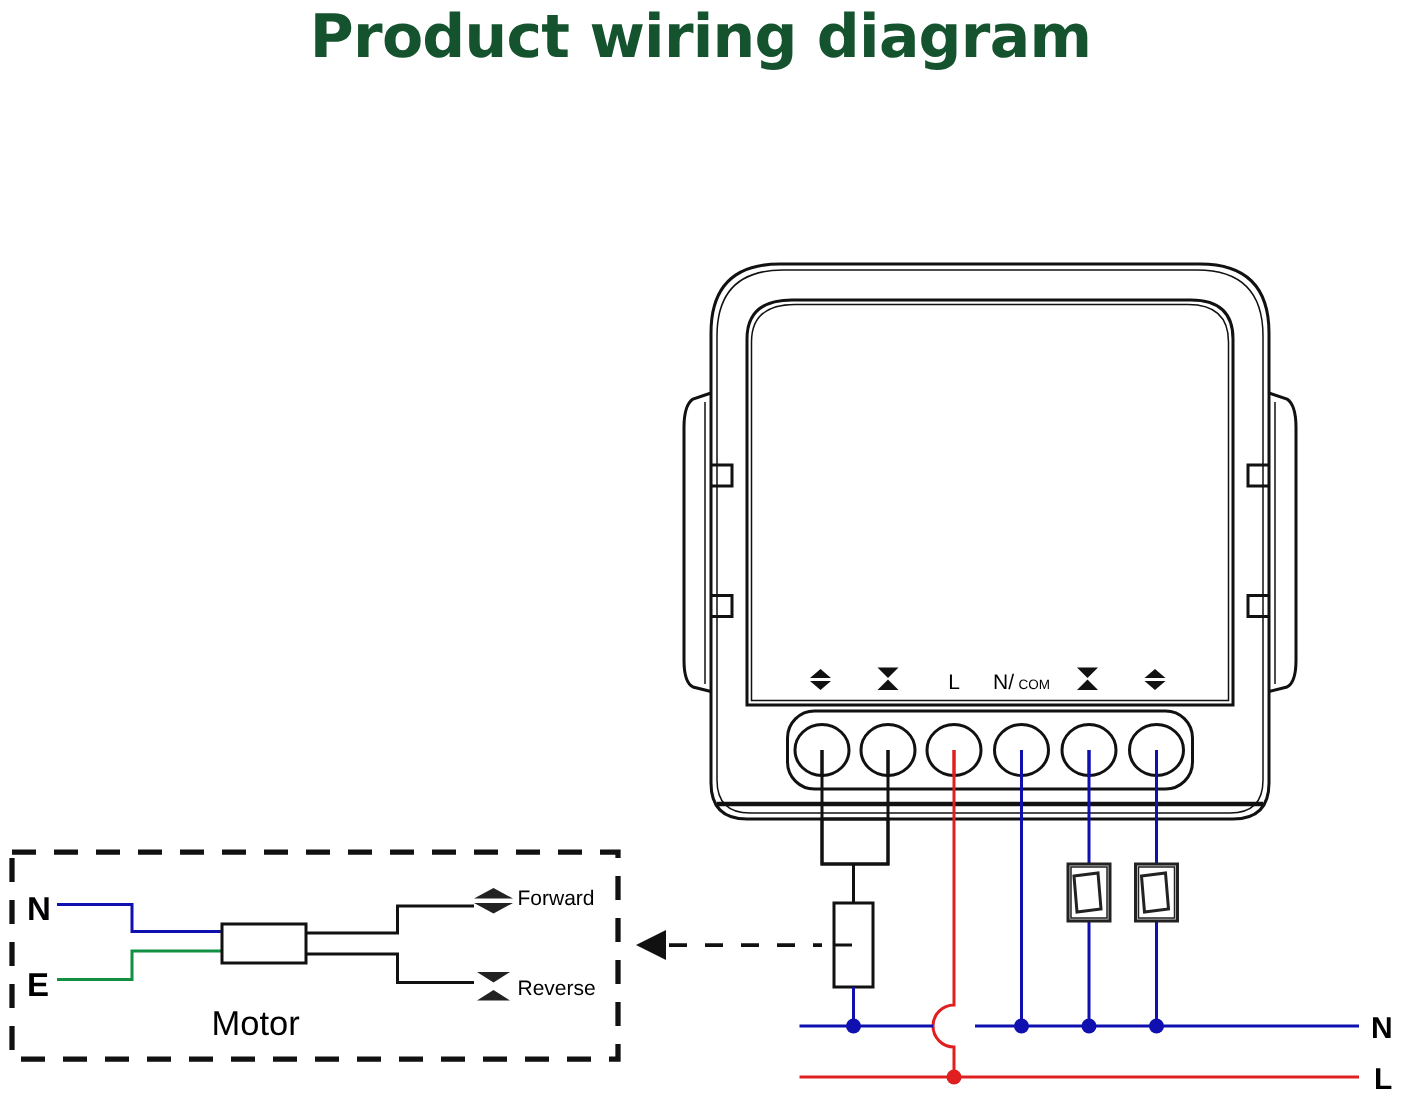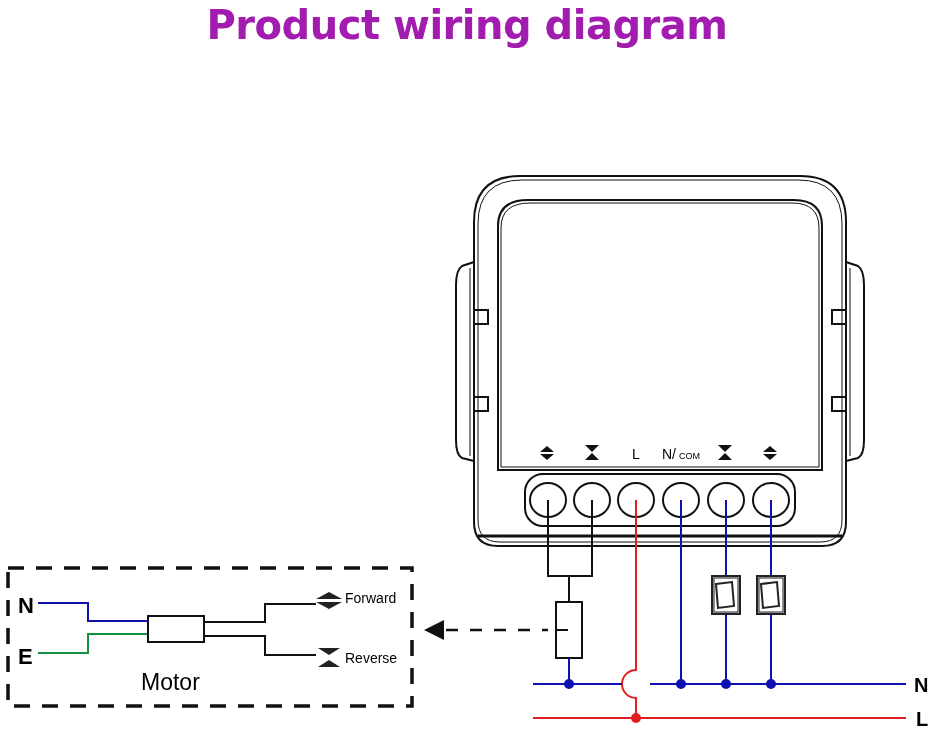--- a/index.html
+++ b/index.html
@@ -1,17 +1,17 @@
 <!DOCTYPE html>
 <html><head>
 <meta charset="utf-8">
 <style>
   html,body{margin:0;padding:0;background:#ffffff;}
   body{width:934px;height:730px;position:relative;overflow:hidden;font-family:"Liberation Sans",sans-serif;}
-  #title{position:absolute;left:0;top:0;width:934px;text-align:center;font-family:"DejaVu Sans",sans-serif;font-weight:bold;font-size:40px;line-height:50px;color:#a21caf;letter-spacing:-0.5px;}
+  #title{position:absolute;left:0;top:0;width:934px;text-align:center;font-family:"DejaVu Sans",sans-serif;font-weight:bold;font-size:40px;line-height:50px;color:#14532d;letter-spacing:-0.5px;}
   svg{position:absolute;left:0;top:0;}
   .lbl{font-family:"Liberation Sans",sans-serif;fill:#000;}
 </style>
 </head>
 <body>
 
 <div id="title">Product wiring diagram</div>
 
 <svg width="934" height="730" viewBox="0 0 934 730">
 

